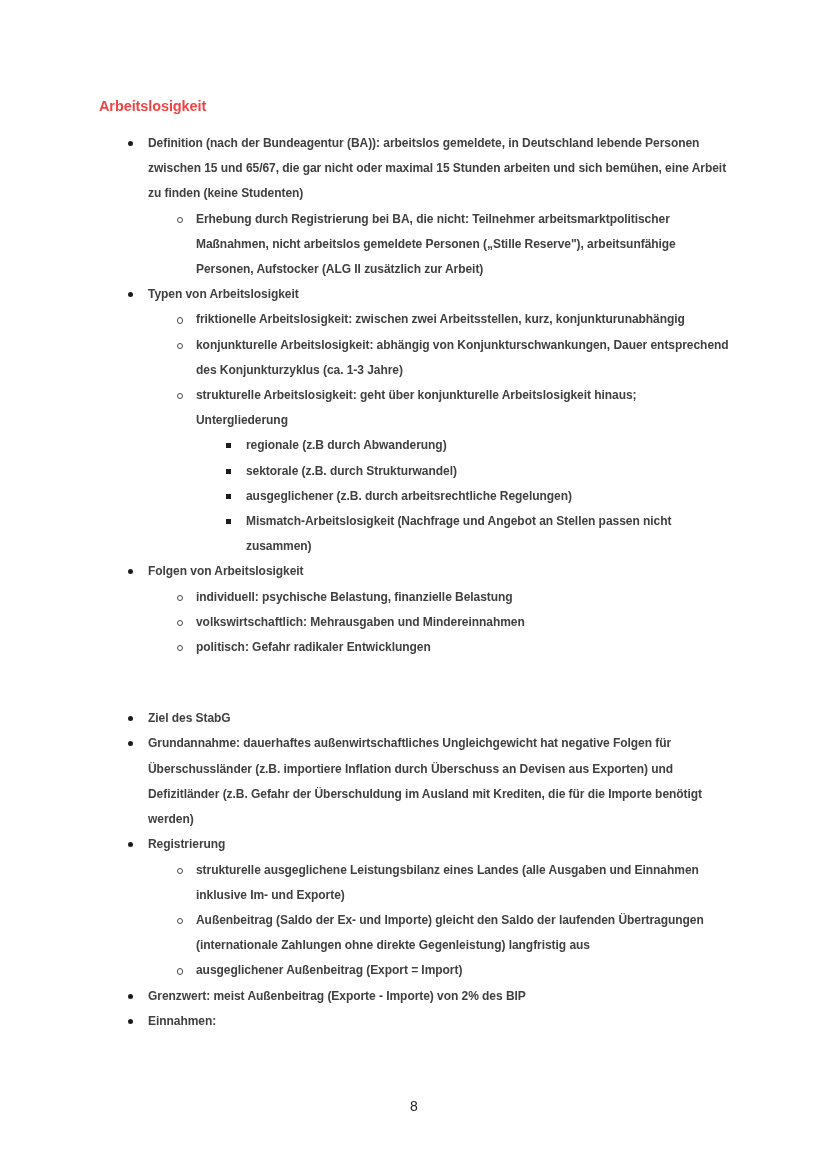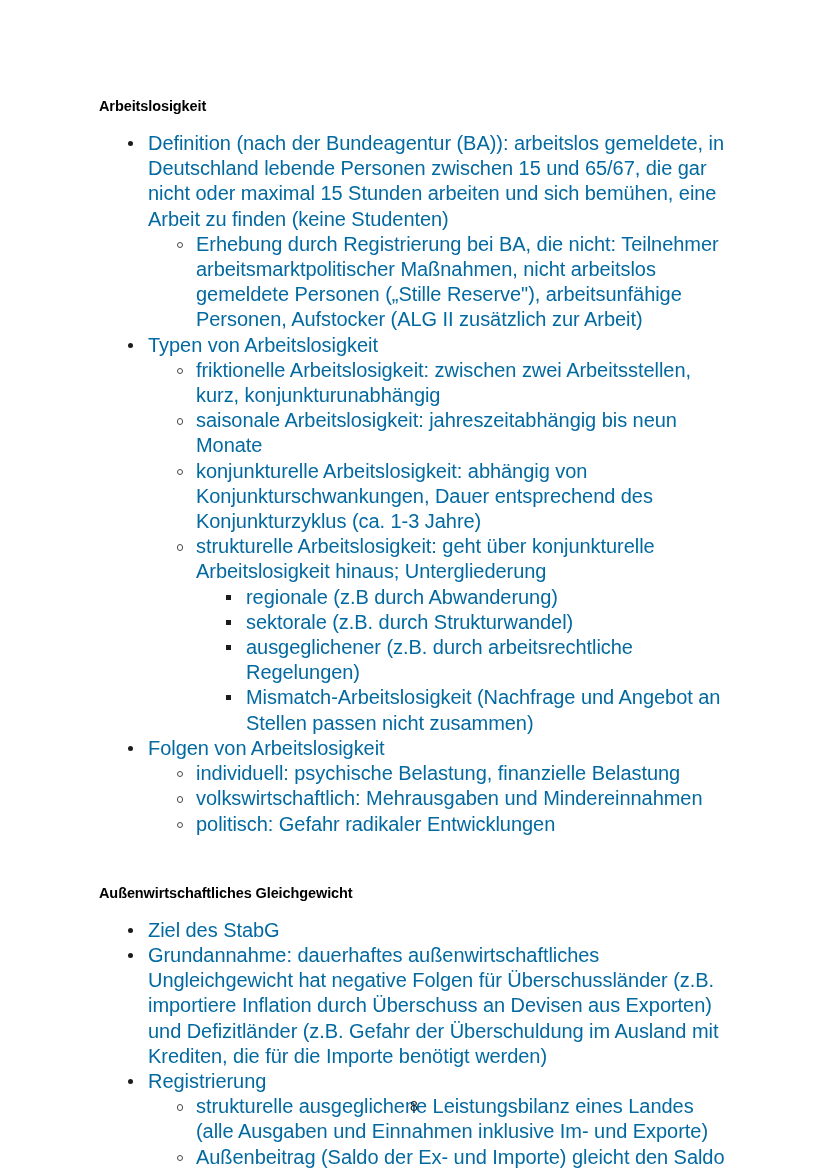--- a/index.html
+++ b/index.html
@@ -23,37 +23,38 @@
     position: absolute;
     left: 99px;
     top: 96px;
     width: 632px;
   }
   .section-heading {
     font-size: 14.5px;
     font-weight: bold;
     line-height: 1.45;
     letter-spacing: -0.1px;
-    color: #000000;
+    color: #ef4444;
     margin: 0 0 14px 0;
   }
   .section + .section {
     margin-top: 46px;
   }
   ul {
     list-style: none;
     margin: 0;
     padding: 0;
   }
   li {
     position: relative;
-    font-size: 20px;
+    font-size: 12px;
     line-height: 25.2px;
-    color: #0369a1;
+    color: #404040;
     letter-spacing: -0.05px;
+    font-weight: bold;
   }
   
   ul.lvl1 > li {
     padding-left: 49px;
     margin-left: 0;
   }
   ul.lvl1 > li > .bullet {
     position: absolute;
     left: 29px;
     top: 0;
@@ -132,21 +133,20 @@
               <span class="txt">Definition (nach der Bundeagentur (BA)): arbeitslos gemeldete, in Deutschland lebende Personen zwischen 15 und 65/67, die gar nicht oder maximal 15 Stunden arbeiten und sich bemühen, eine Arbeit zu finden (keine Studenten)</span>
               <ul class="lvl2">
                 <li><span class="bullet"></span><span class="txt">Erhebung durch Registrierung bei BA, die nicht: Teilnehmer arbeitsmarktpolitischer Maßnahmen, nicht arbeitslos gemeldete Personen („Stille Reserve"), arbeitsunfähige Personen, Aufstocker (ALG II zusätzlich zur Arbeit)</span></li>
               </ul>
             </li>
             <li>
               <span class="bullet"></span>
               <span class="txt">Typen von Arbeitslosigkeit</span>
               <ul class="lvl2">
                 <li><span class="bullet"></span><span class="txt">friktionelle Arbeitslosigkeit: zwischen zwei Arbeitsstellen, kurz, konjunkturunabhängig</span></li>
-                <li><span class="bullet"></span><span class="txt">saisonale Arbeitslosigkeit: jahreszeitabhängig bis neun Monate</span></li>
                 <li><span class="bullet"></span><span class="txt">konjunkturelle Arbeitslosigkeit: abhängig von Konjunkturschwankungen, Dauer entsprechend des Konjunkturzyklus (ca. 1-3 Jahre)</span></li>
                 <li><span class="bullet"></span><span class="txt">strukturelle Arbeitslosigkeit: geht über konjunkturelle Arbeitslosigkeit hinaus; Untergliederung</span><ul class="lvl3">
                     <li><span class="bullet"></span><span class="txt">regionale (z.B durch Abwanderung)</span></li>
                     <li><span class="bullet"></span><span class="txt">sektorale (z.B. durch Strukturwandel)</span></li>
                     <li><span class="bullet"></span><span class="txt">ausgeglichener (z.B. durch arbeitsrechtliche Regelungen)</span></li>
                     <li><span class="bullet"></span><span class="txt">Mismatch-Arbeitslosigkeit (Nachfrage und Angebot an Stellen passen nicht zusammen)</span></li>
                   </ul></li>
               </ul>
             </li>
             <li>
@@ -154,21 +154,20 @@
               <span class="txt">Folgen von Arbeitslosigkeit</span>
               <ul class="lvl2">
                 <li><span class="bullet"></span><span class="txt">individuell: psychische Belastung, finanzielle Belastung</span></li>
                 <li><span class="bullet"></span><span class="txt">volkswirtschaftlich: Mehrausgaben und Mindereinnahmen</span></li>
                 <li><span class="bullet"></span><span class="txt">politisch: Gefahr radikaler Entwicklungen</span></li>
               </ul>
             </li>
           </ul>
         </div>
         <div class="section">
-          <div class="section-heading">Außenwirtschaftliches Gleichgewicht</div>
           <ul class="lvl1">
             <li>
               <span class="bullet"></span>
               <span class="txt">Ziel des StabG</span>
             </li>
             <li>
               <span class="bullet"></span>
               <span class="txt">Grundannahme: dauerhaftes außenwirtschaftliches Ungleichgewicht hat negative Folgen für Überschussländer (z.B. importiere Inflation durch Überschuss an Devisen aus Exporten) und Defizitländer (z.B. Gefahr der Überschuldung im Ausland mit Krediten, die für die Importe benötigt werden)</span>
             </li>
             <li>

